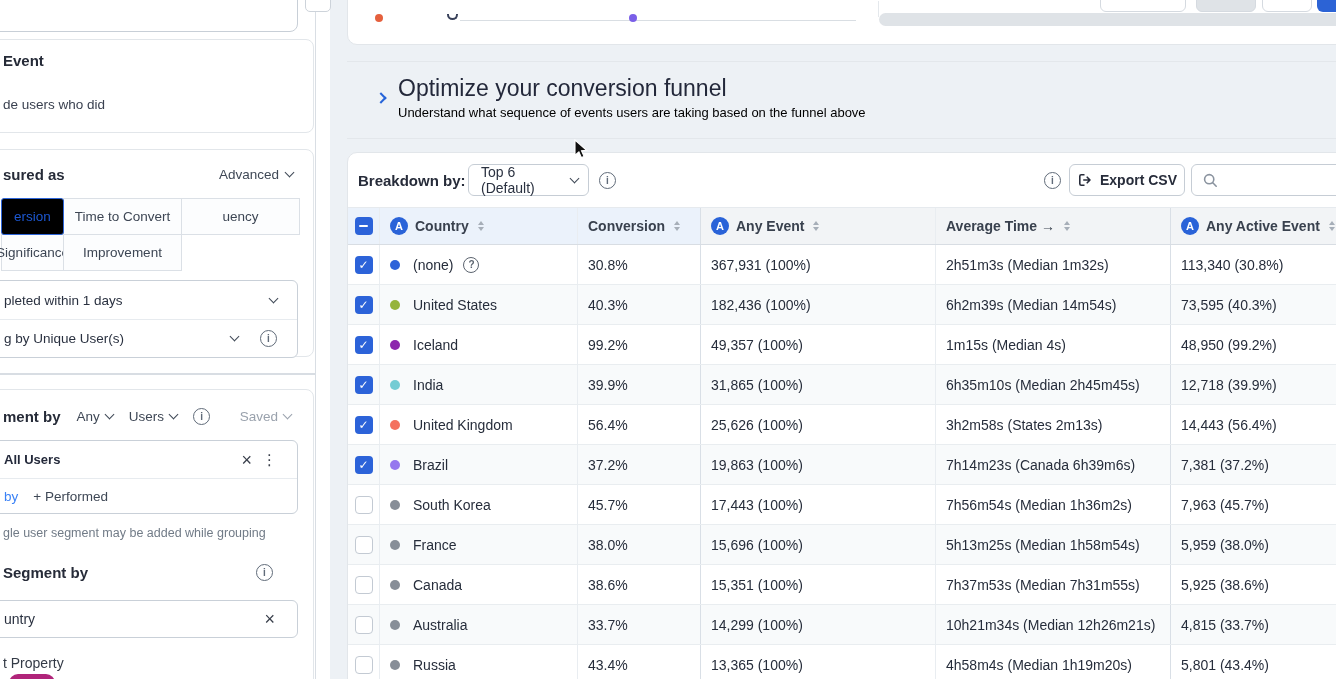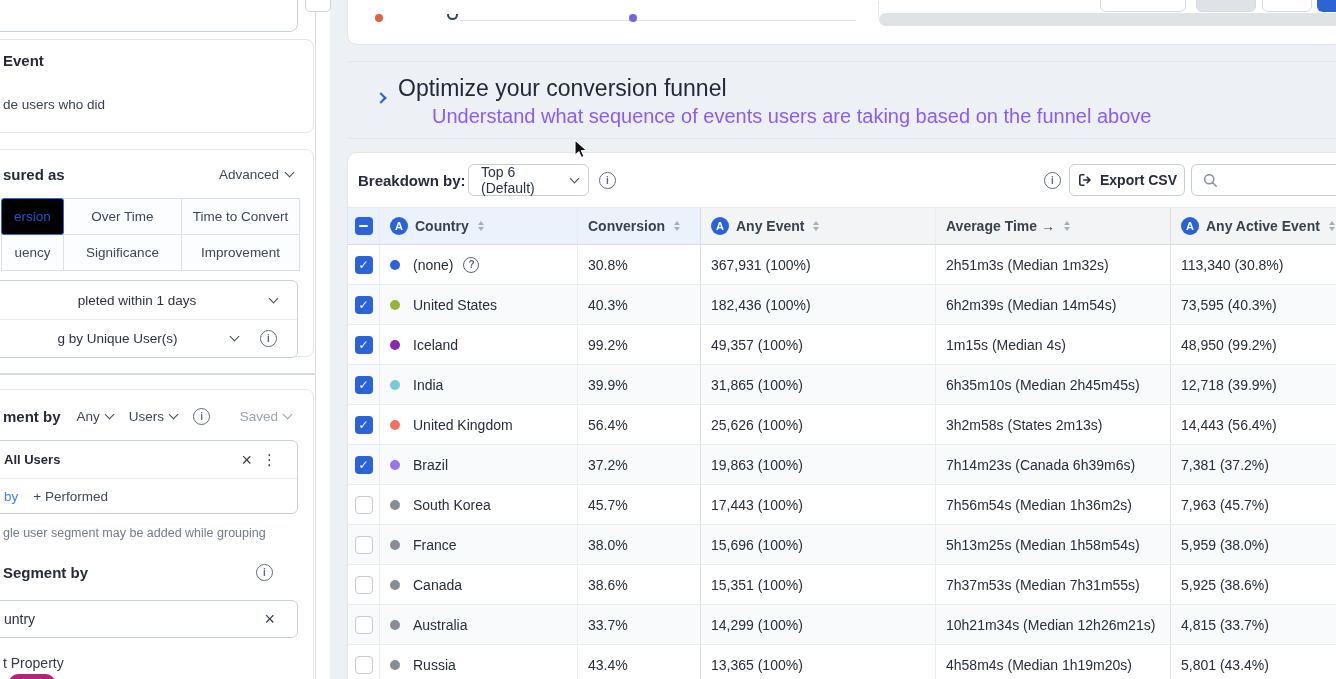--- a/index.html
+++ b/index.html
@@ -21,21 +21,21 @@
   .adv { display:flex; align-items:center; gap:7px; font-size:13.5px; color:#3f4856; cursor:pointer; }
   .chev { width:7px; height:7px; border:solid #3f4856; border-width:0 1.6px 1.6px 0; transform:rotate(45deg); margin-top:-4px; }
   .chev.gray { border-color:#9aa2ad; }
   .tabs { position:absolute; left:21px; top:48px; display:grid; grid-template-columns:62px 118px 118px; grid-auto-rows:36px; }
   .tab { display:flex; align-items:center; justify-content:center; font-size:13.5px; color:#3d4654;
          background:#fcfdfe; border:1px solid #dbe0e6; margin:0 -1px -1px 0; cursor:pointer; }
   .tab.selected { background:#000000; color:#1c57d0; border:1.5px solid #2f66d8; border-radius:3px; z-index:2; }
   .dd-box { position:absolute; left:0; top:130px; width:318px; border:1px solid #c9d0d8; border-radius:6px; background:#fff; }
   .dd-row { display:flex; align-items:center; height:38px; padding:0 20px 0 23px; font-size:13.5px; color:#2a3140; cursor:pointer; }
   .dd-row + .dd-row { border-top:1px solid #e7ebef; }
-  .dd-row .lbl { flex:1;text-align:center; }
+  .dd-row .lbl { flex:1; }
   .sb-divider { position:absolute; left:0; top:373px; width:316px; height:2px; background:#d8dde3; }
   .card-segment { top:389px; height:312px; border-radius:8px 8px 0 0; }
   .seg-head { display:flex; align-items:center; padding:18px 22px 0 23px; gap:16px; }
   .seg-title { font-size:15px; font-weight:700; color:#262b38; }
   .mini-dd { display:flex; align-items:center; gap:6px; font-size:13.5px; color:#3f4856; cursor:pointer; }
   .mini-dd.muted { color:#9aa2ad; margin-left:auto; }
   .info { width:17px; height:17px; border:1.5px solid #606b79; border-radius:50%; display:inline-flex;
           align-items:center; justify-content:center; font-size:10px; font-weight:700; color:#606b79; flex:none; cursor:pointer; }
   .allusers-box { position:absolute; left:0; top:50px; width:318px; border:1px solid #c9d0d8; border-radius:6px; background:#fff; }
   .au-row1 { display:flex; align-items:center; height:38px; padding:0 16px 0 23px; border-bottom:1px solid #e7ebef; }
@@ -64,21 +64,21 @@
   .fc-scroll { position:absolute; left:531px; top:42px; width:478px; height:13px; background:#dfe3e7; border-radius:7px; }
   .topbtn { position:absolute; top:-22px; height:34px; border-radius:6px; z-index:5; }
   .topbtn.white { background:#fff; border:1px solid #d5dae0; }
   .topbtn.gray { background:#dfe3e7; border:1px solid #d5dae0; }
   .topbtn.blue { background:#2c63d5; }
   .minibox { position:absolute; left:305px; top:-14px; width:26px; height:26px; background:#fff; border:1px solid #cdd3da; border-radius:5px; z-index:5; }
 
   .banner { position:absolute; left:347px; top:61px; width:989px; height:78px; border-top:1px solid #e3e7eb; border-bottom:1px solid #e3e7eb; }
   .banner-chev { position:absolute; left:30px; top:32px; width:8px; height:8px; border:solid #2563d9; border-width:0 2.4px 2.4px 0; transform:rotate(-45deg); }
   .banner-title { position:absolute; left:51px; top:13px; font-size:23px; color:#23283a; }
-  .banner-sub { position:absolute; left:51px; top:43px; font-size:20px; color:#8b5cf6;margin-left:34px; }
+  .banner-sub { position:absolute; left:51px; top:43px; font-size:13px; color:#000000; }
 
   .table-card { position:absolute; left:347px; top:152px; width:1009px; height:540px; background:#fff;
                 border:1px solid #e2e6ea; border-radius:10px 10px 0 0; overflow:hidden; }
   .toolbar { position:relative; height:54px; }
   .bd-label { position:absolute; left:10px; top:19px; font-size:15px; font-weight:700; color:#272c3a; }
   .bd-select { position:absolute; left:120px; top:11px; width:121px; height:32px; border:1px solid #c6cdd5; border-radius:6px;
                display:flex; align-items:center; padding:0 10px 0 12px; font-size:14px; color:#2a3140; gap:9px; cursor:pointer; background:#fff; }
   .bd-select .lbl { flex:1; }
   .tb-info1 { position:absolute; left:251px; top:19px; }
   .tb-info2 { position:absolute; left:696px; top:19px; }
@@ -132,21 +132,20 @@
     <section class="card card-measured">
       <div class="m-head">
         <span class="m-title">sured as</span>
         <span class="adv">
           <span>Advanced</span>
           <i class="chev"></i>
         </span>
       </div>
       <div class="tabs" id="tabs">
           <div class="tab selected">ersion</div>
-          <div class="tab">Over Time</div>
           <div class="tab">Time to Convert</div>
           <div class="tab">uency</div>
           <div class="tab">Significance</div>
           <div class="tab">Improvement</div>
         </div>
       <div class="dd-box">
         <div class="dd-row">
           <span class="lbl">pleted within 1 days</span>
           <i class="chev"></i>
         </div>

